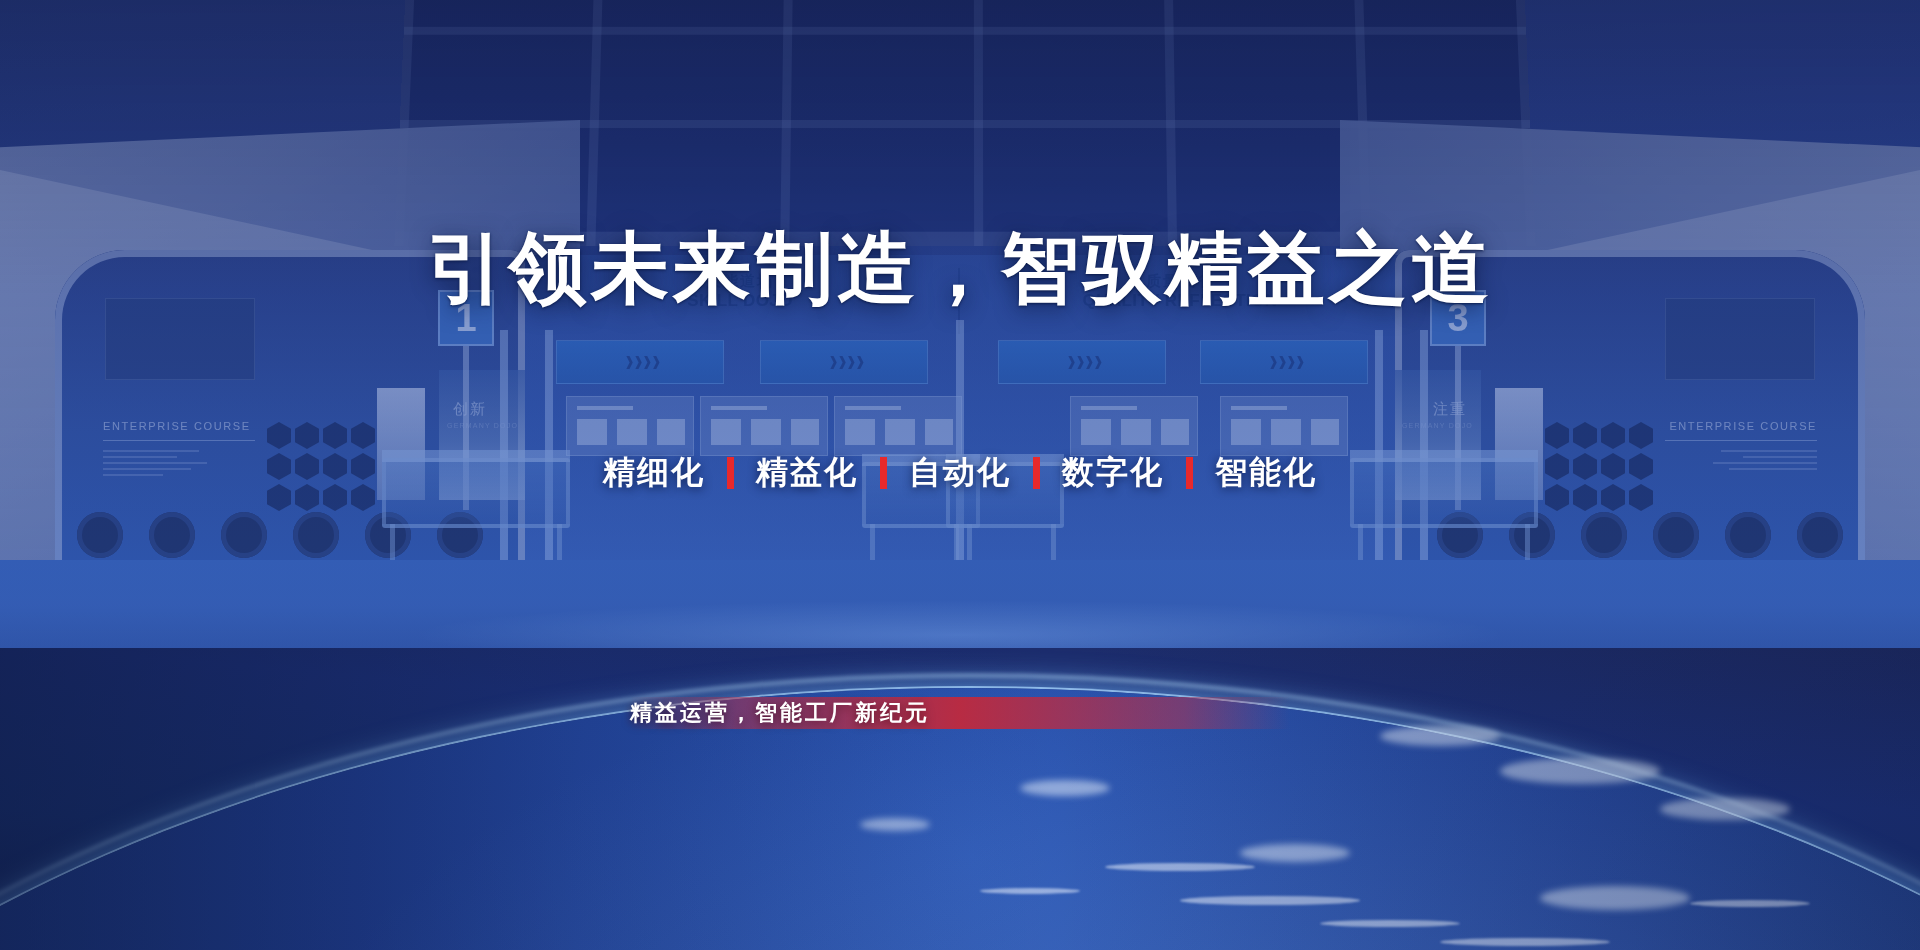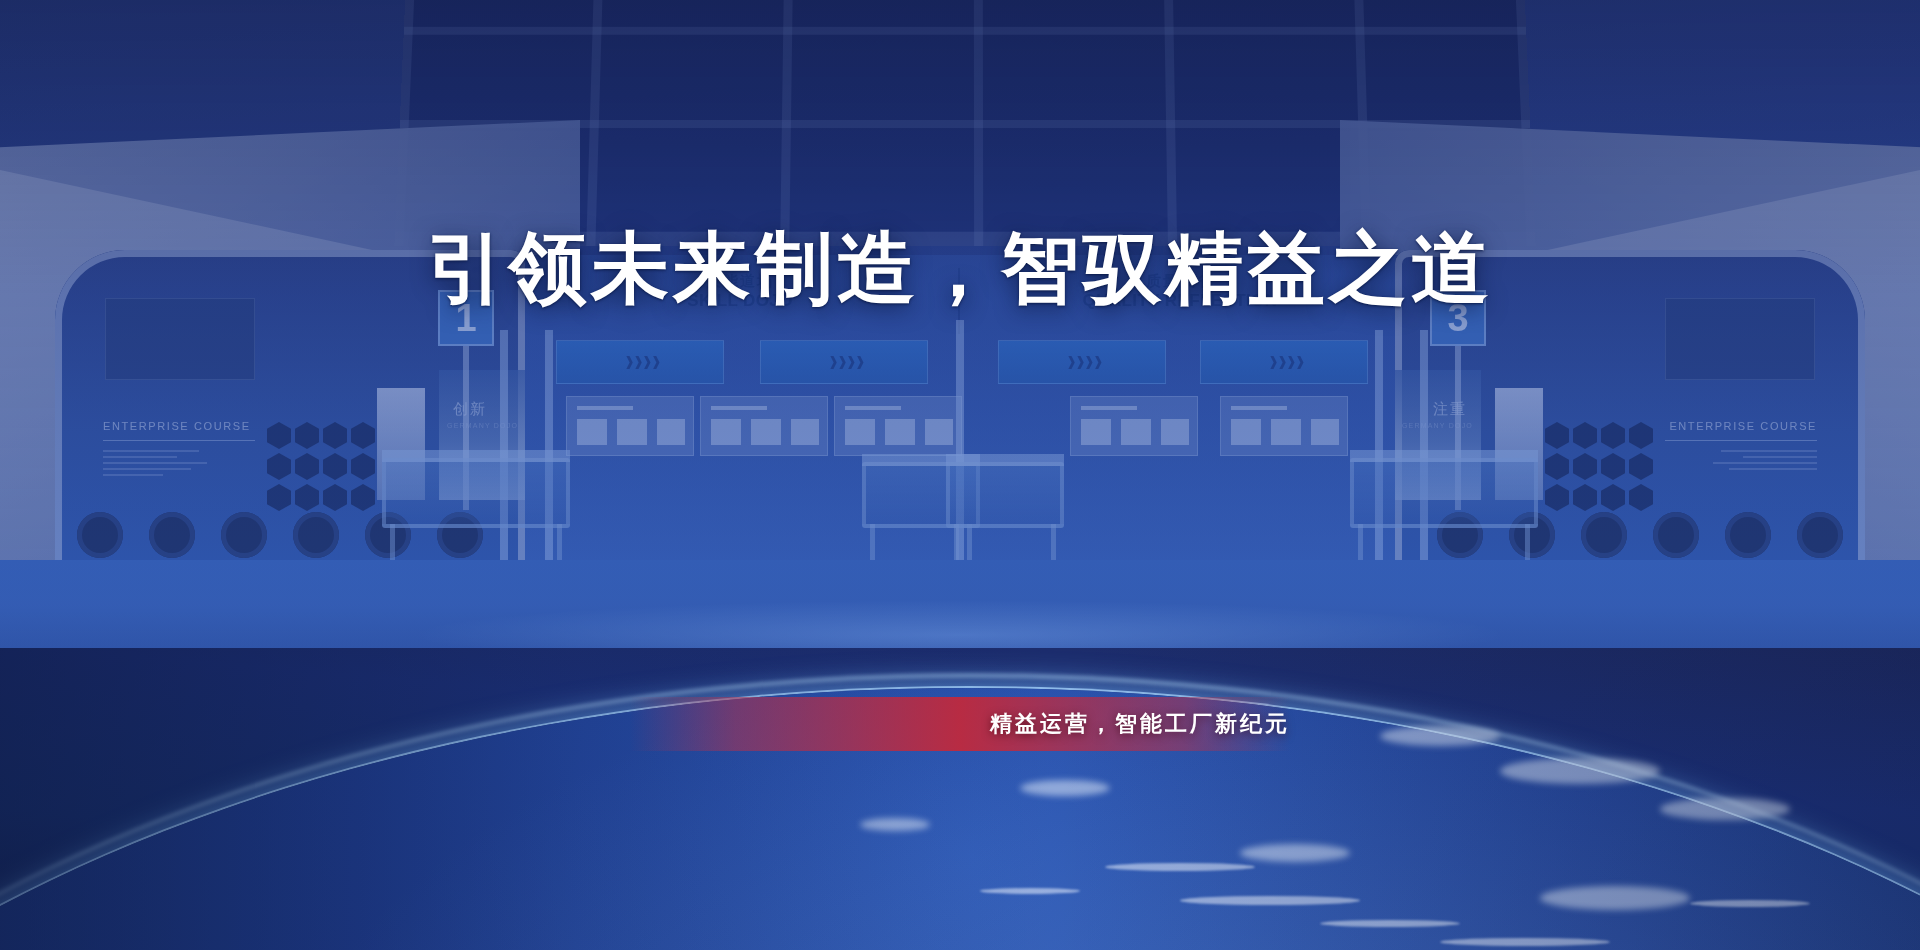--- a/index.html
+++ b/index.html
@@ -135,21 +135,21 @@
     color:#ffffff;font-size:26px;letter-spacing:1px;font-weight:500;
     text-shadow:0 2px 10px rgba(10,25,70,.8);}
 
   .keywords{position:absolute;left:0;right:0;top:434px;
     display:flex;justify-content:center;align-items:center;gap:22px;}
   .kw{color:#ffffff;font-size:32px;font-weight:700;letter-spacing:2px;
     text-shadow:0 2px 10px rgba(10,25,70,.85);}
   .kw-sep{display:inline-block;width:7px;height:32px;background:#e8292b;}
 
   .cta{position:absolute;left:50%;top:680px;transform:translateX(-50%);
-    width:660px;height:54px;display:flex;align-items:center;justify-content:flex-end;
+    width:660px;height:32px;display:flex;align-items:center;justify-content:flex-start;
     background:linear-gradient(90deg,rgba(160,45,85,0) 0%,rgba(176,48,78,.55) 16%,
                rgba(196,40,58,.92) 50%,rgba(176,48,78,.55) 84%,rgba(160,45,85,0) 100%);}
   .cta-text{color:#ffffff;font-size:22px;font-weight:700;letter-spacing:3px;
     text-shadow:0 2px 8px rgba(60,0,10,.65);}
 </style>
 </head>
 <body>
 
 <div class="stage">
 
@@ -357,19 +357,30 @@
     <div class="lights" style="left:1690px;top:252px;width:120px;height:7px;"></div>
 
     <div class="earth-dark"></div>
   </div>
 
   <div class="content">
 
     <h1 class="headline">引领未来制造，智驭精益之道</h1>
 
 
+    <div class="keywords">
+      <span class="kw">精细化</span>
+      <span class="kw-sep"></span>
+      <span class="kw">精益化</span>
+      <span class="kw-sep"></span>
+      <span class="kw">自动化</span>
+      <span class="kw-sep"></span>
+      <span class="kw">数字化</span>
+      <span class="kw-sep"></span>
+      <span class="kw">智能化</span>
+    </div>
 
     <div class="cta">
       <span class="cta-text">精益运营，智能工厂新纪元</span>
     </div>
   </div>
 
 </div>
 
 </body></html>

